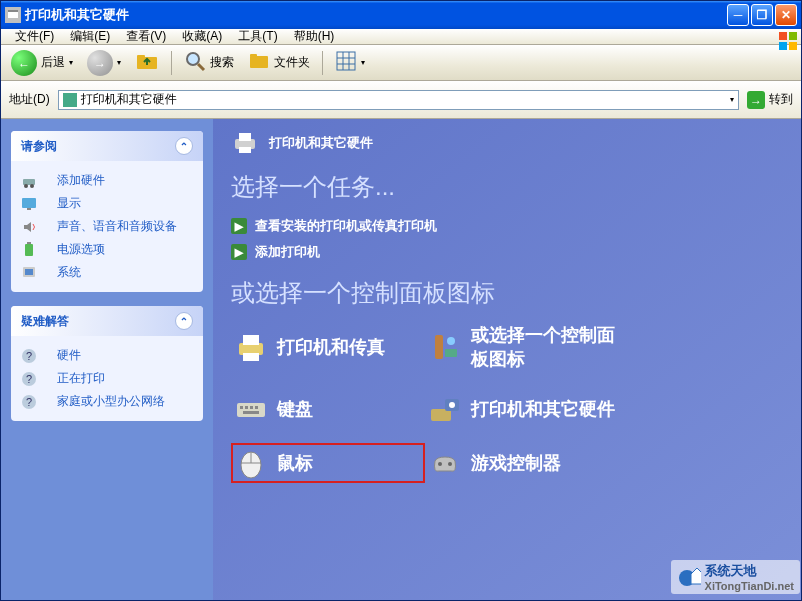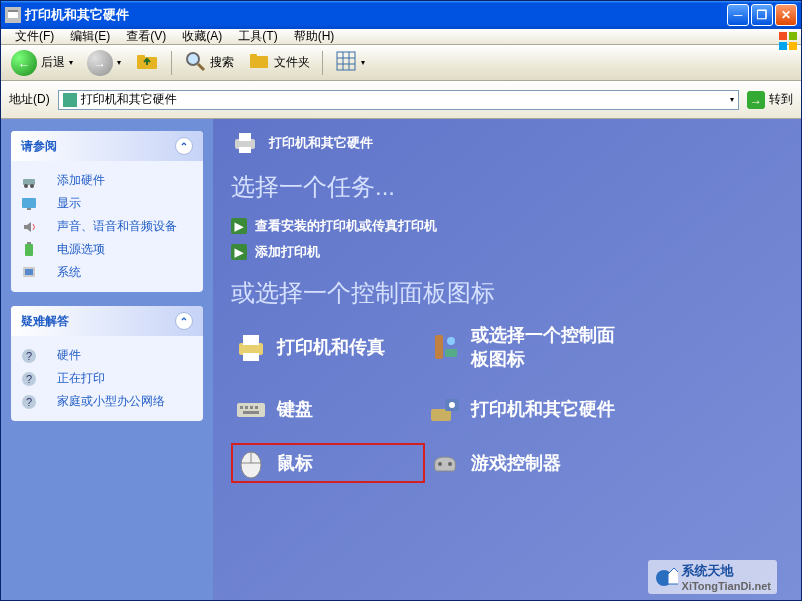--- a/index.html
+++ b/index.html
@@ -50,21 +50,21 @@
 .main .hdr { display: flex; align-items: center; gap: 10px; margin-bottom: 16px; }
 .main .hdr-icon { width: 28px; height: 24px; }
 .main .hdr-title { font-weight: bold; font-size: 13px; }
 .main h2 { font-size: 24px; font-weight: normal; color: #d6e1ff; margin: 12px 0 10px; }
 .task-link { display: flex; align-items: center; gap: 8px; padding: 4px 0; font-weight: bold; font-size: 13px; cursor: pointer; }
 .task-link .ar { width: 16px; height: 16px; background: #3a8a3a; border-radius: 2px; display: flex; align-items: center; justify-content: center; color: #fff; font-size: 11px; }
 .icon-grid { display: grid; grid-template-columns: 194px 194px; row-gap: 14px; margin-top: 8px; }
 .cpl { display: flex; align-items: center; gap: 10px; padding: 4px; cursor: pointer; font-weight: bold; font-size: 18px; }
 .cpl .ci { width: 32px; height: 32px; flex-shrink: 0; }
 .highlight { border: 2px solid #d62020; padding: 2px; }
-.watermark { position: absolute; right: 24px; bottom: 6px; color: #1b4fa0; font-size: 13px; font-weight: bold; display: flex; align-items: center; gap: 4px; background: rgba(255,255,255,0.6); padding: 2px 6px; border-radius: 3px; }
+.watermark { position: absolute; right: 1px; bottom: 6px; color: #1b4fa0; font-size: 13px; font-weight: bold; display: flex; align-items: center; gap: 4px; background: rgba(255,255,255,0.6); padding: 2px 6px; border-radius: 3px; }
 .watermark .sub { font-size: 11px; color: #666; }
 </style>
 </head>
 <body>
 
 <div class="window">
 
   <div class="titlebar">
     <span class="icon">
       <svg width="16" height="16">

